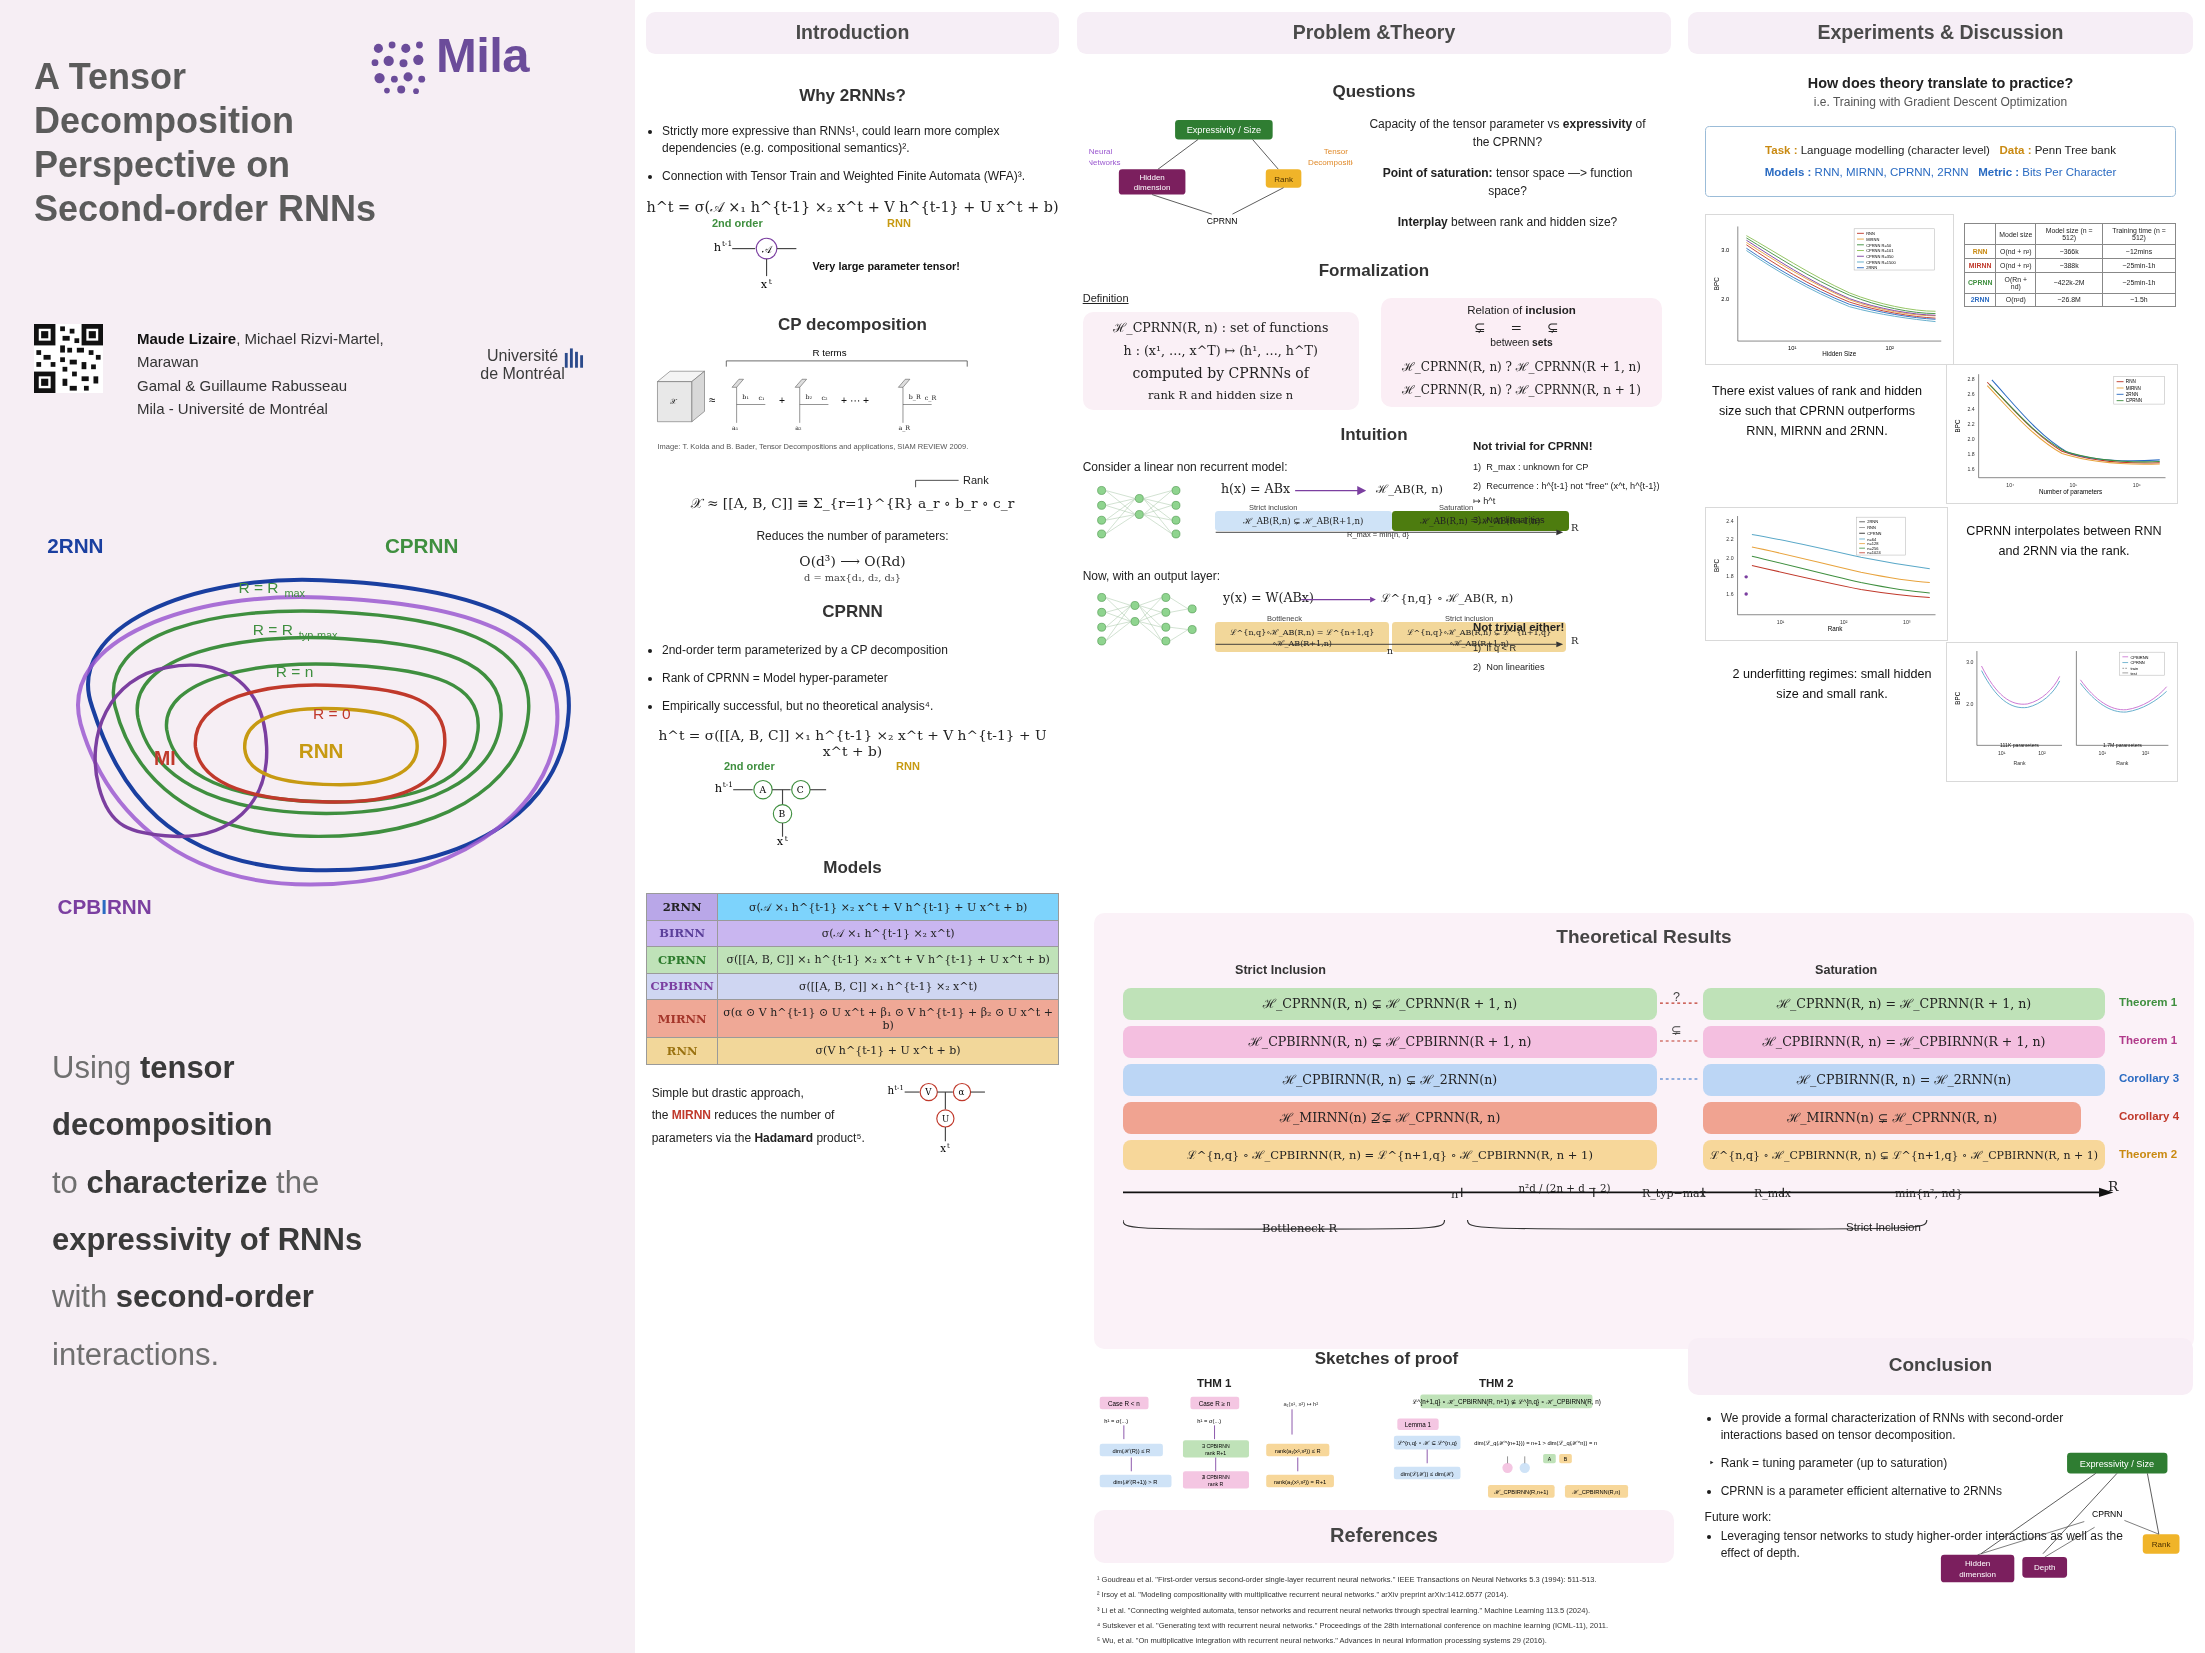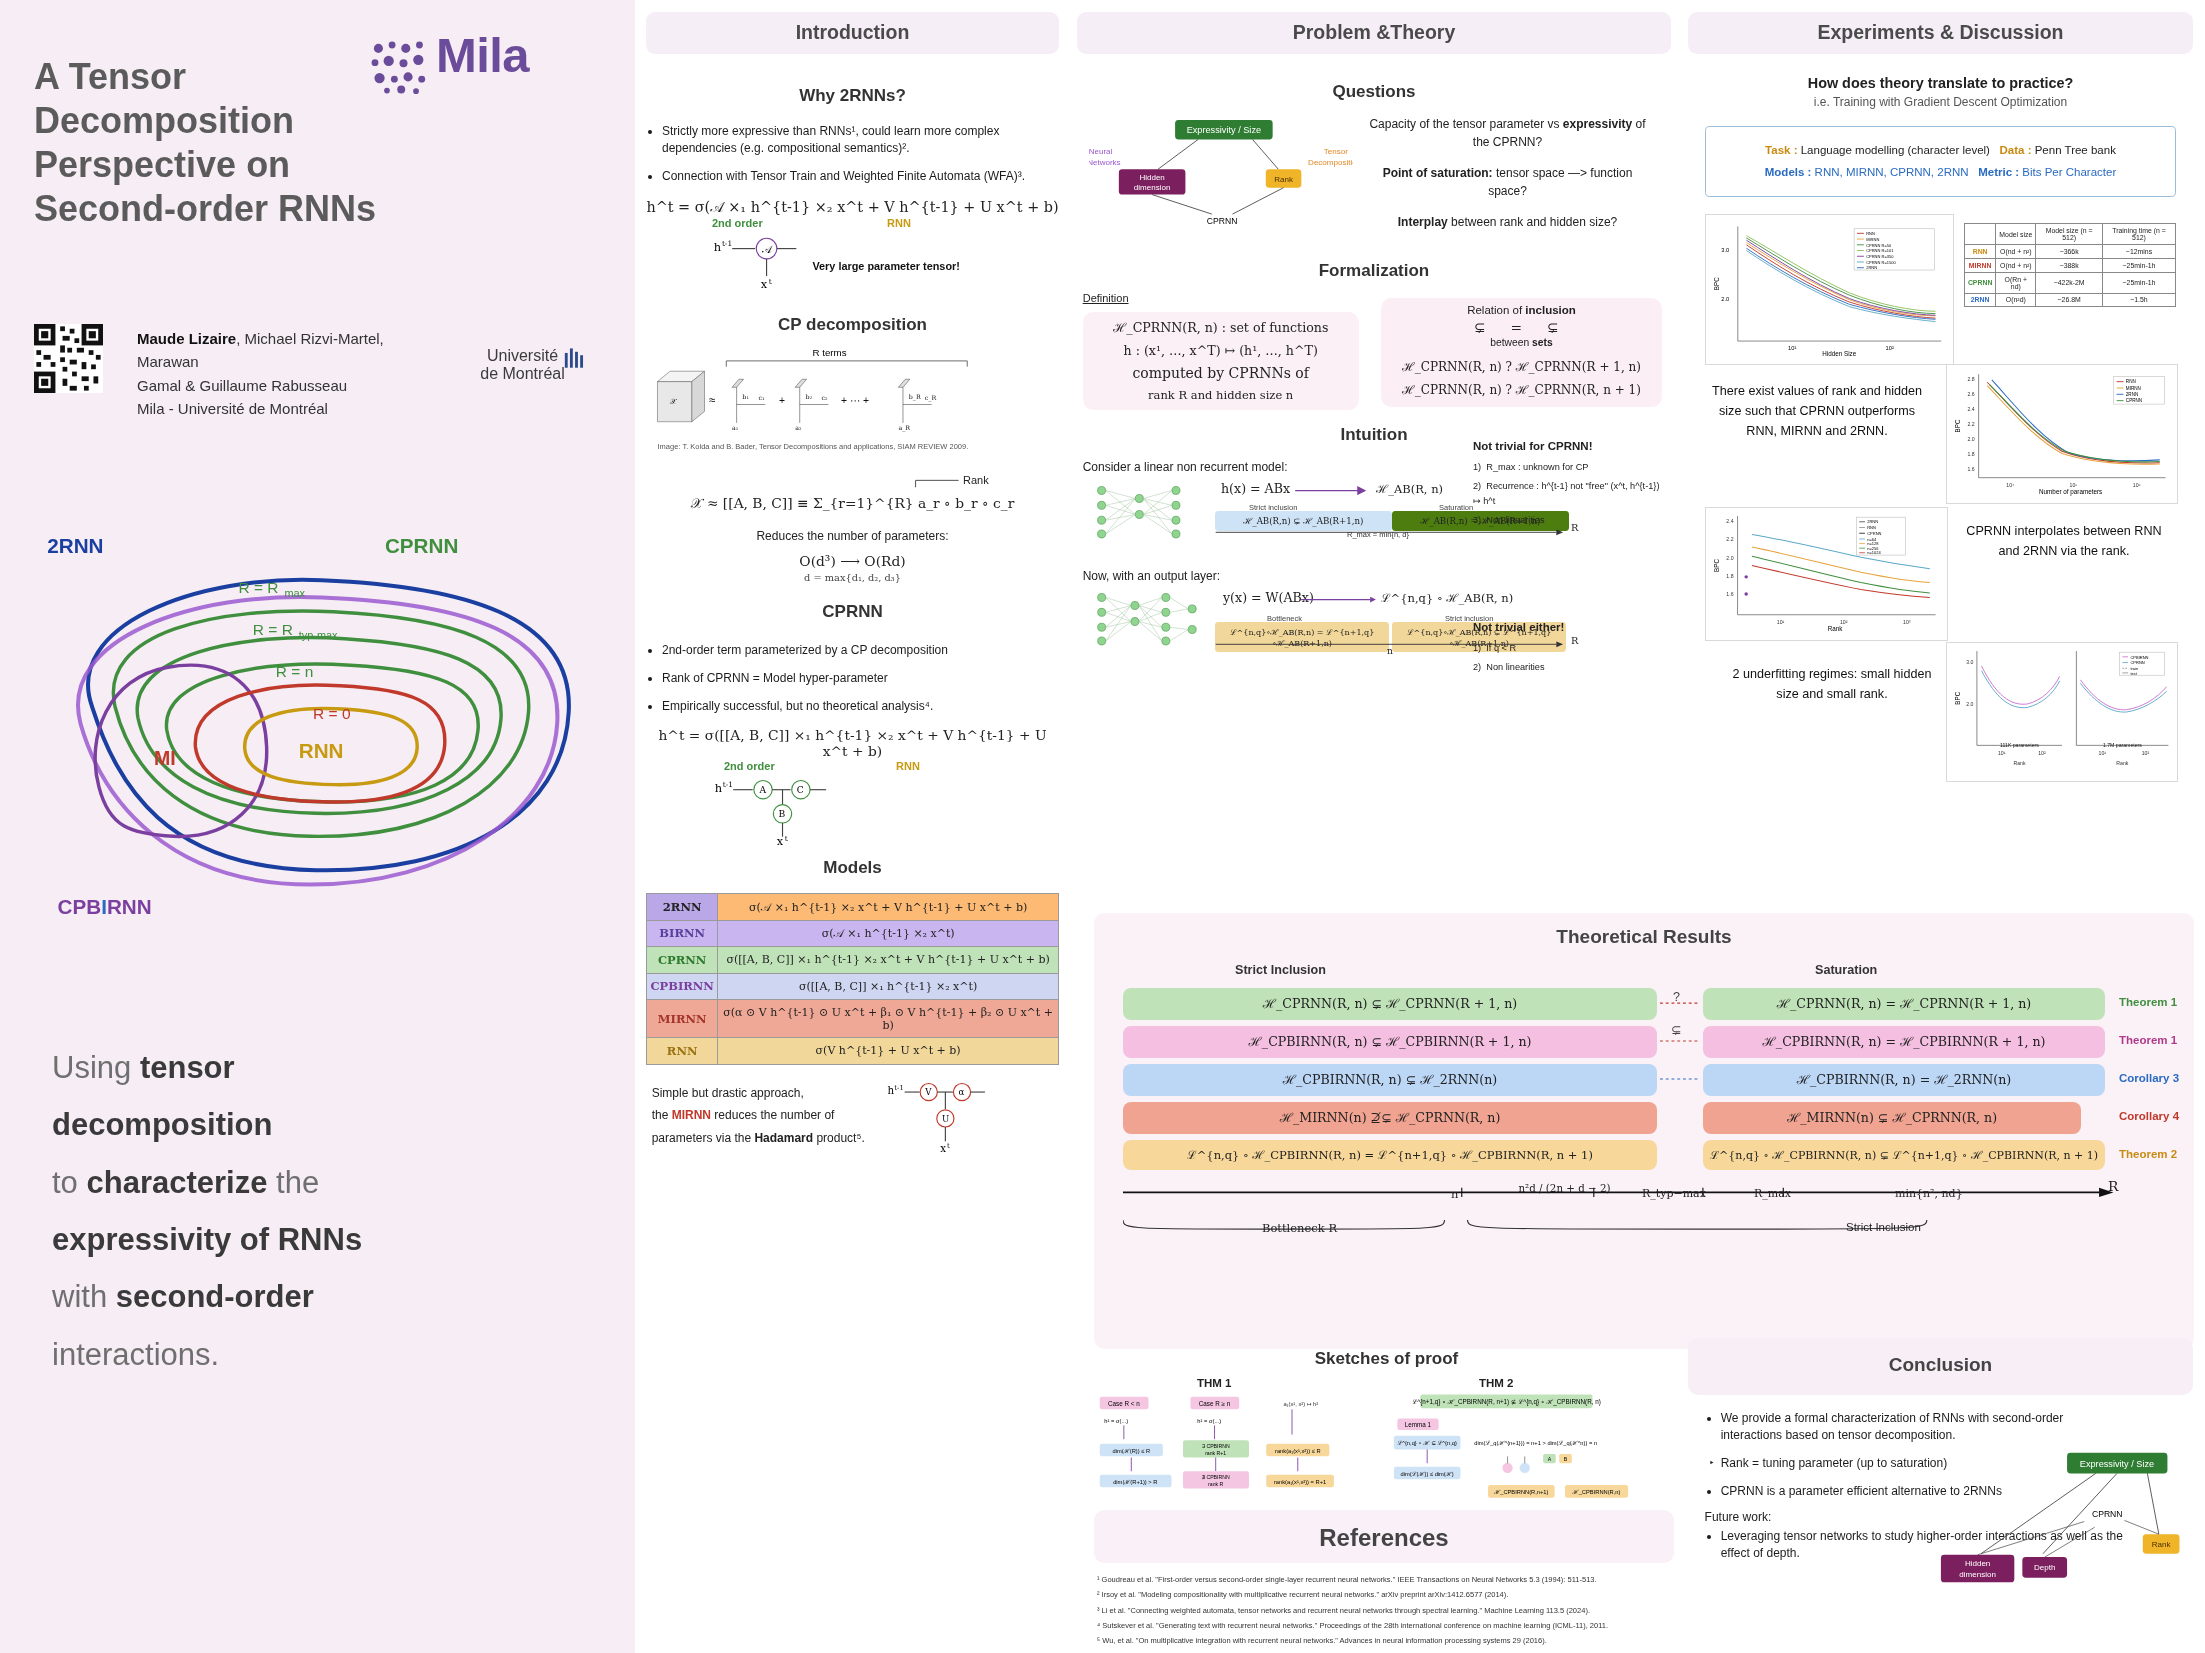--- a/index.html
+++ b/index.html
@@ -322,21 +322,21 @@
       <text x="228" y="118" font-size="20" font-family="DejaVu Serif, serif">x</text>
       <text x="242" y="112" font-size="13" font-family="DejaVu Serif, serif">t</text>
     </svg>
 
     <div style="margin-top:10.3px" class="sub-head">Models</div>
 
     <table class="models-table" style="margin-top:15px">
       <tbody>
           <tr>
         <td class="name" style="background:#b9a7e8">2RNN</td>
-        <td style="background:#fdba74">σ(𝒜 ×₁ h^{t-1} ×₂ x^t + V h^{t-1} + U x^t + b)</td>
+        <td style="background:#7dd3fc">σ(𝒜 ×₁ h^{t-1} ×₂ x^t + V h^{t-1} + U x^t + b)</td>
       </tr>
       <tr>
         <td class="name" style="background:#c9b6f0;color:#5b3f9a">BIRNN</td>
         <td style="background:#c9b6f0">σ(𝒜 ×₁ h^{t-1} ×₂ x^t)</td>
       </tr>
       <tr>
         <td class="name" style="background:#bfe2b8;color:#2c7a2c">CPRNN</td>
         <td style="background:#bfe2b8">σ([[A, B, C]] ×₁ h^{t-1} ×₂ x^t + V h^{t-1} + U x^t + b)</td>
       </tr>
       <tr>
@@ -672,21 +672,21 @@
         </g>
         <rect x="176" y="160" width="116" height="22" rx="4" fill="#f7d79a"></rect>
           <text x="234" y="176" font-size="10" text-anchor="middle">ℋ_CPBIRNN(R,n+1)</text>
         <rect x="310" y="160" width="110" height="22" rx="4" fill="#f7d79a"></rect>
           <text x="365" y="176" font-size="10" text-anchor="middle">ℋ_CPBIRNN(R,n)</text>
       </svg>
     </div>
   </div>
 
   <div class="panel-soft" style="position:absolute;left:1094px;top:1510px;width:580px;height:53px;background:#faf0f7">
-    <div style="text-align:center;font-size:24px;font-weight:bold;color:#444;padding-top:13.8px">References</div>
+    <div style="text-align:center;font-size:20px;font-weight:bold;color:#444;padding-top:13.8px">References</div>
   </div>
   <div style="position:absolute;left:1097px;top:1575px;width:580px">
     <div class="tiny" style="margin-bottom:6.3px;color:#333">¹ Goudreau et al. "First-order versus second-order single-layer recurrent neural networks." IEEE Transactions on Neural Networks 5.3 (1994): 511-513.</div>
     <div class="tiny" style="margin-bottom:6.3px;color:#333">² Irsoy et al. "Modeling compositionality with multiplicative recurrent neural networks." arXiv preprint arXiv:1412.6577 (2014).</div>
     <div class="tiny" style="margin-bottom:6.3px;color:#333">³ Li et al. "Connecting weighted automata, tensor networks and recurrent neural networks through spectral learning." Machine Learning 113.5 (2024).</div>
     <div class="tiny" style="margin-bottom:6.3px;color:#333">⁴ Sutskever et al. "Generating text with recurrent neural networks." Proceedings of the 28th international conference on machine learning (ICML-11), 2011.</div>
     <div class="tiny" style="margin-bottom:6.3px;color:#333">⁵ Wu, et al. "On multiplicative integration with recurrent neural networks." Advances in neural information processing systems 29 (2016).</div>
   </div>
 
   <div class="col col4">

